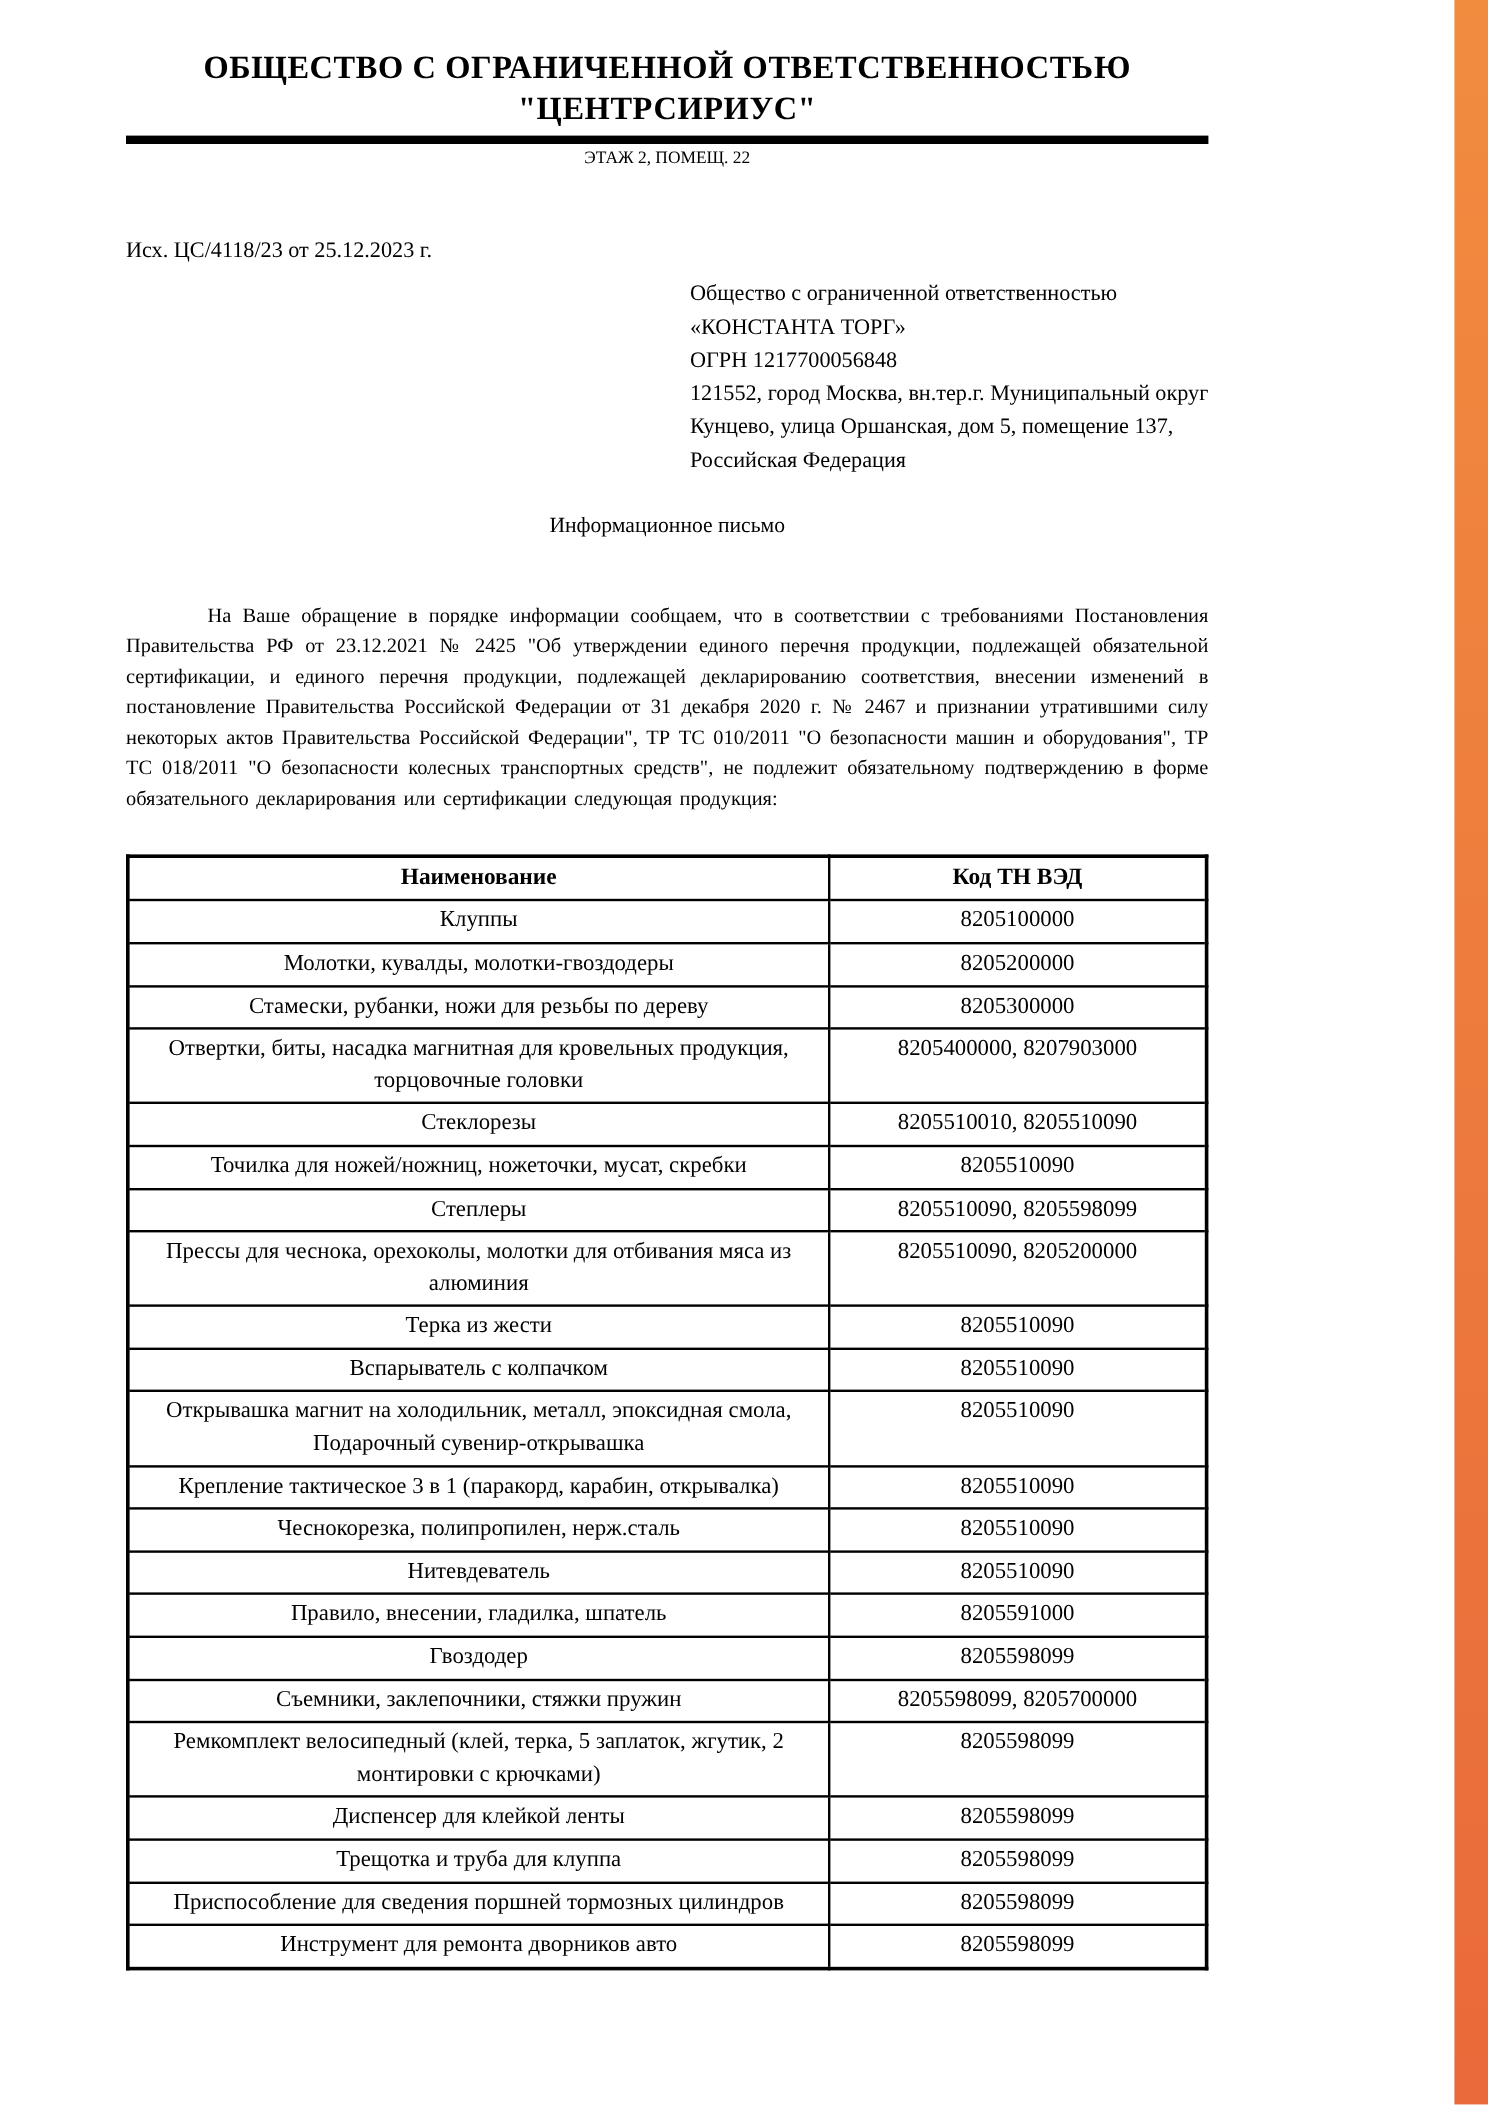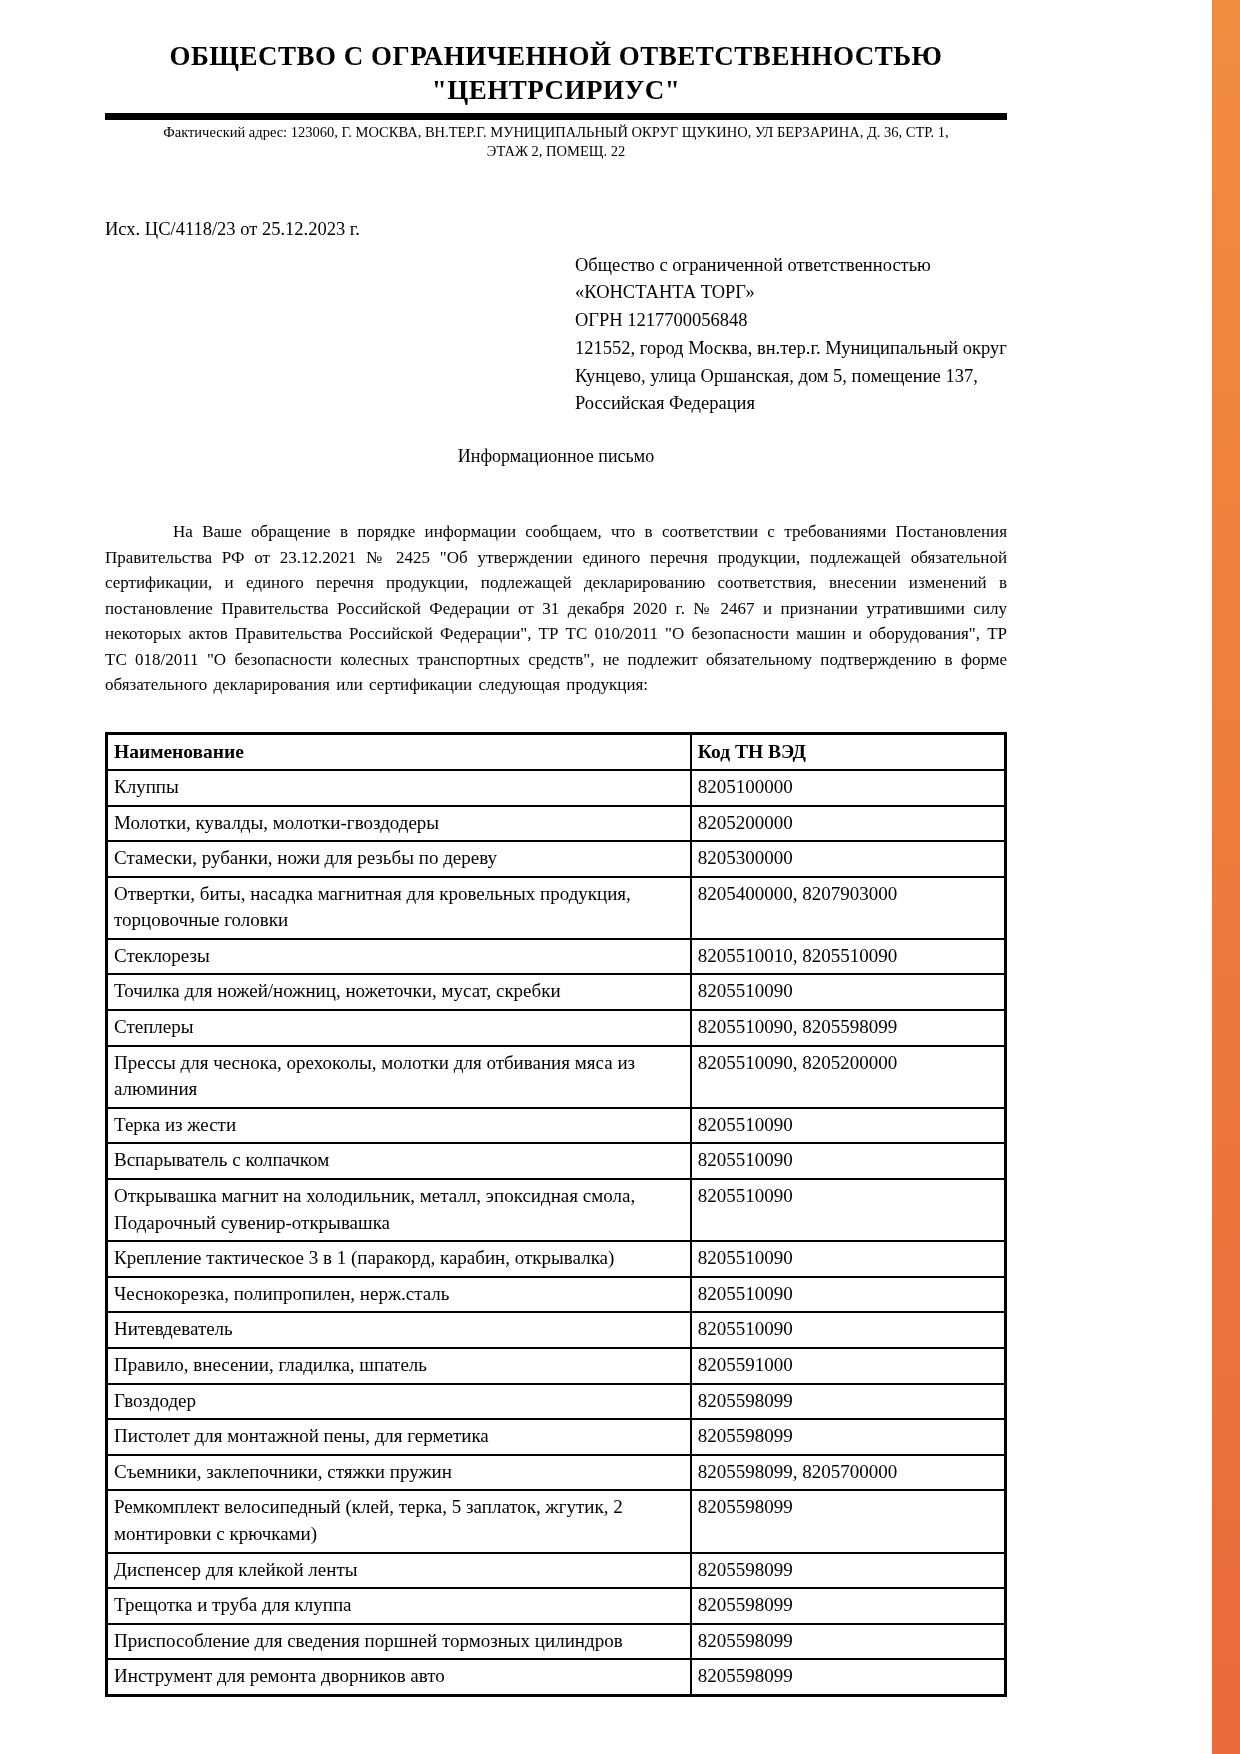--- a/index.html
+++ b/index.html
@@ -75,21 +75,21 @@
     width: 100%;
     border-collapse: collapse;
     border: 3px solid #000000;
     font-size: 19px;
   }
   table.product-table th,
   table.product-table td {
     border: 2px solid #000000;
     padding: 3px 6px 4px 6px;
     vertical-align: top;
-    text-align: left;
+    text-align: center;
     line-height: 1.4;
   }
   table.product-table th {
     font-weight: bold;
     font-size: 19.5px;
   }
   td.col-name, th.col-name { width: 65%; text-align: justify; }
   td.col-code, th.col-code { width: 35%; }
 </style>
 </head>
@@ -101,21 +101,20 @@
   <div class="content">
 
     <div class="org-title">
       <div>ОБЩЕСТВО С ОГРАНИЧЕННОЙ ОТВЕТСТВЕННОСТЬЮ</div>
       <div>"ЦЕНТРСИРИУС"</div>
     </div>
 
     <div class="header-rule"></div>
 
     <div class="org-address">
-      <div>Фактический адрес: 123060, Г. МОСКВА, ВН.ТЕР.Г. МУНИЦИПАЛЬНЫЙ ОКРУГ ЩУКИНО, УЛ БЕРЗАРИНА, Д. 36, СТР. 1,</div>
       <div>ЭТАЖ 2, ПОМЕЩ. 22</div>
     </div>
 
     <div class="ref-line">Исх. ЦС/4118/23 от 25.12.2023 г.</div>
 
     <div class="recipient-block">
       <div>Общество с ограниченной ответственностью</div>
       <div>«КОНСТАНТА ТОРГ»</div>
       <div>ОГРН 1217700056848</div>
       <div>121552, город Москва, вн.тер.г. Муниципальный округ</div>
@@ -210,24 +209,20 @@
           <tr>
             <td class="col-name">Правило, внесении, гладилка, шпатель</td>
             <td class="col-code">8205591000</td>
           </tr>
 
           <tr>
             <td class="col-name">Гвоздодер</td>
             <td class="col-code">8205598099</td>
           </tr>
 
-          <tr>
-            <td class="col-name">Пистолет для монтажной пены, для герметика</td>
-            <td class="col-code">8205598099</td>
-          </tr>
 
           <tr>
             <td class="col-name">Съемники, заклепочники, стяжки пружин</td>
             <td class="col-code">8205598099, 8205700000</td>
           </tr>
 
           <tr>
             <td class="col-name">Ремкомплект велосипедный (клей, терка, 5 заплаток, жгутик, 2 монтировки с крючками)</td>
             <td class="col-code">8205598099</td>
           </tr>

